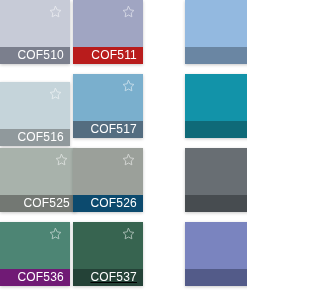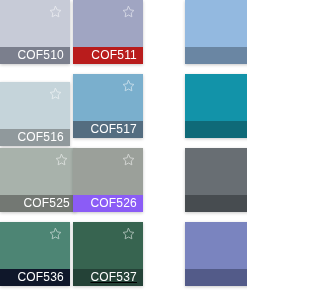--- a/index.html
+++ b/index.html
@@ -141,36 +141,36 @@
         <span class="swatch-code" style="color: rgb(255, 255, 255);">COF525</span>
       </div>
     </div>
     <div class="swatch-card" style="left: 73px; top: 148px; width: 70px; height: 64px;">
       <div class="swatch-body" style="background: rgb(155, 160, 154);"></div>
       <div class="swatch-star">
         <svg viewBox="0 0 24 24" fill="none" stroke="#ffffff" stroke-width="1.8" stroke-linejoin="round" stroke-linecap="round">
           <polygon points="12,2.6 15.1,9 22,10 17,14.9 18.2,21.8 12,18.5 5.8,21.8 7,14.9 2,10 8.9,9"></polygon>
         </svg>
       </div>
-      <div class="swatch-footer" style="background: #8b5cf6;">
+      <div class="swatch-footer" style="background: #0c4a6e;">
         <span class="swatch-code" style="color: rgb(255, 255, 255);">COF526</span>
       </div>
     </div>
     <div class="swatch-card" style="left: 185px; top: 148px; width: 70px; height: 64px;">
       <div class="swatch-body" style="background: rgb(104, 110, 115);"></div>
       <div class="swatch-footer" style="background: rgb(71, 76, 80);"></div>
     </div>
     <div class="swatch-card" style="left: 0px; top: 222px; width: 70px; height: 64px;">
       <div class="swatch-body" style="background: rgb(77, 133, 116);"></div>
       <div class="swatch-star">
         <svg viewBox="0 0 24 24" fill="none" stroke="#ffffff" stroke-width="1.8" stroke-linejoin="round" stroke-linecap="round">
           <polygon points="12,2.6 15.1,9 22,10 17,14.9 18.2,21.8 12,18.5 5.8,21.8 7,14.9 2,10 8.9,9"></polygon>
         </svg>
       </div>
-      <div class="swatch-footer" style="background: #0f172a;">
+      <div class="swatch-footer" style="background: #701a75;">
         <span class="swatch-code" style="color: rgb(255, 255, 255);">COF536</span>
       </div>
     </div>
     <div class="swatch-card" style="left: 73px; top: 222px; width: 70px; height: 64px;">
       <div class="swatch-body" style="background: rgb(55, 100, 80);"></div>
       <div class="swatch-star">
         <svg viewBox="0 0 24 24" fill="none" stroke="#ffffff" stroke-width="1.8" stroke-linejoin="round" stroke-linecap="round">
           <polygon points="12,2.6 15.1,9 22,10 17,14.9 18.2,21.8 12,18.5 5.8,21.8 7,14.9 2,10 8.9,9"></polygon>
         </svg>
       </div>

